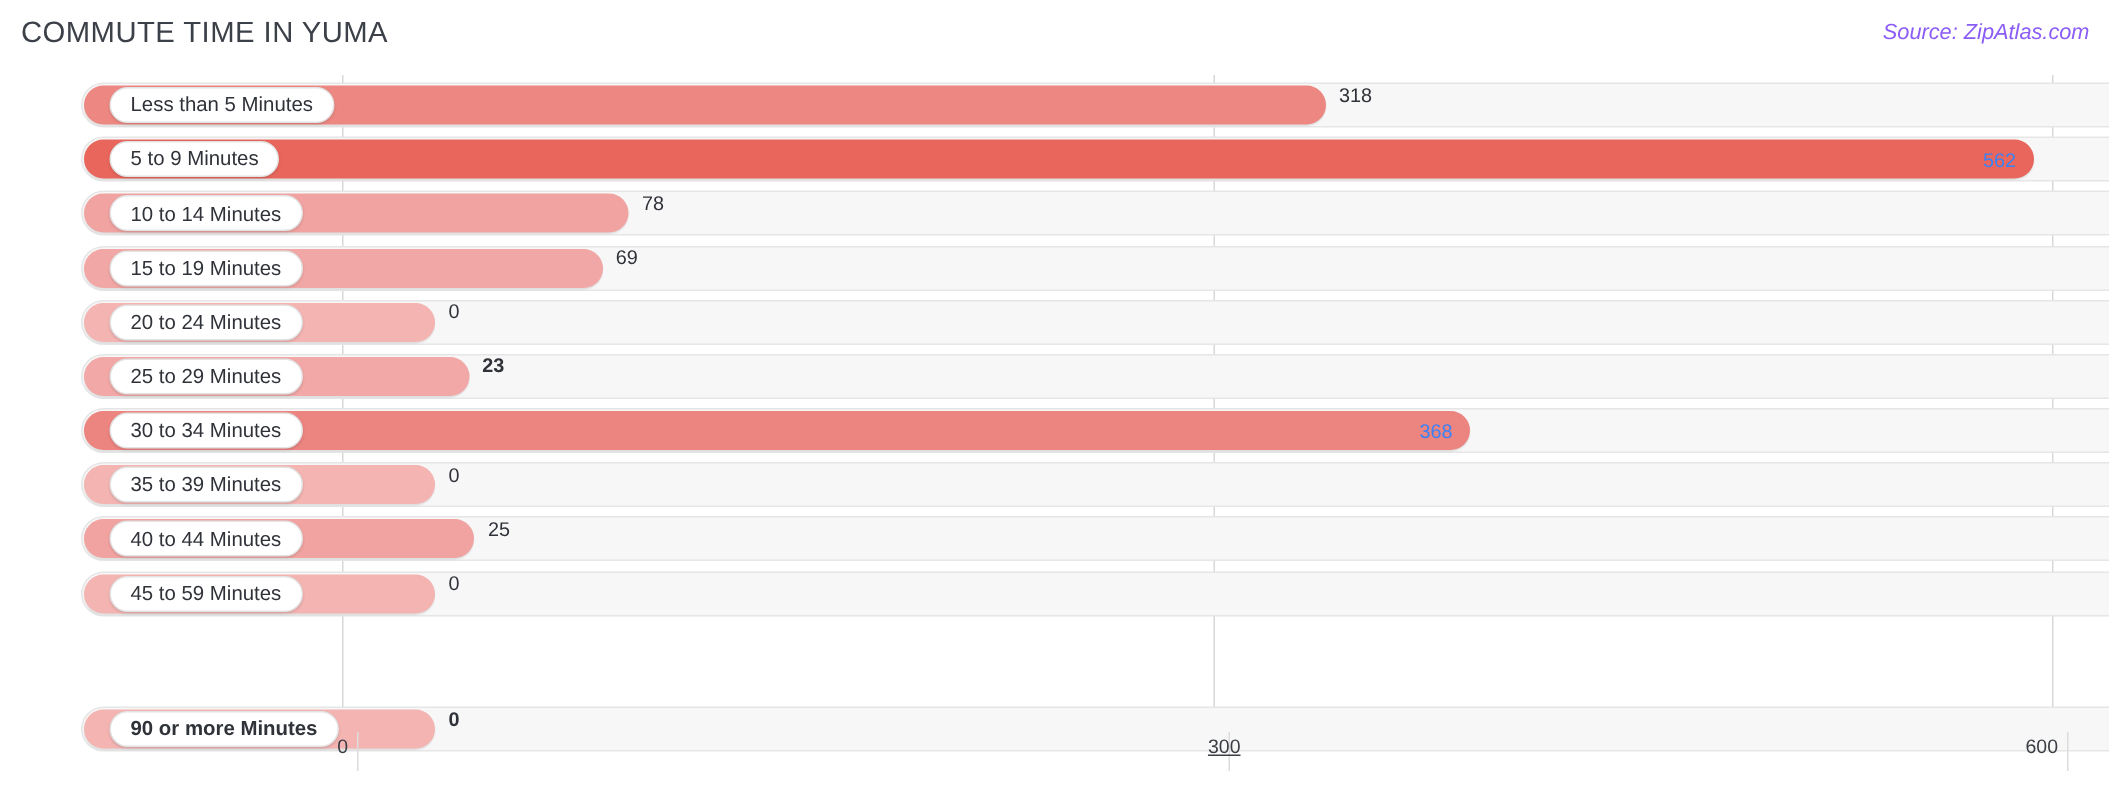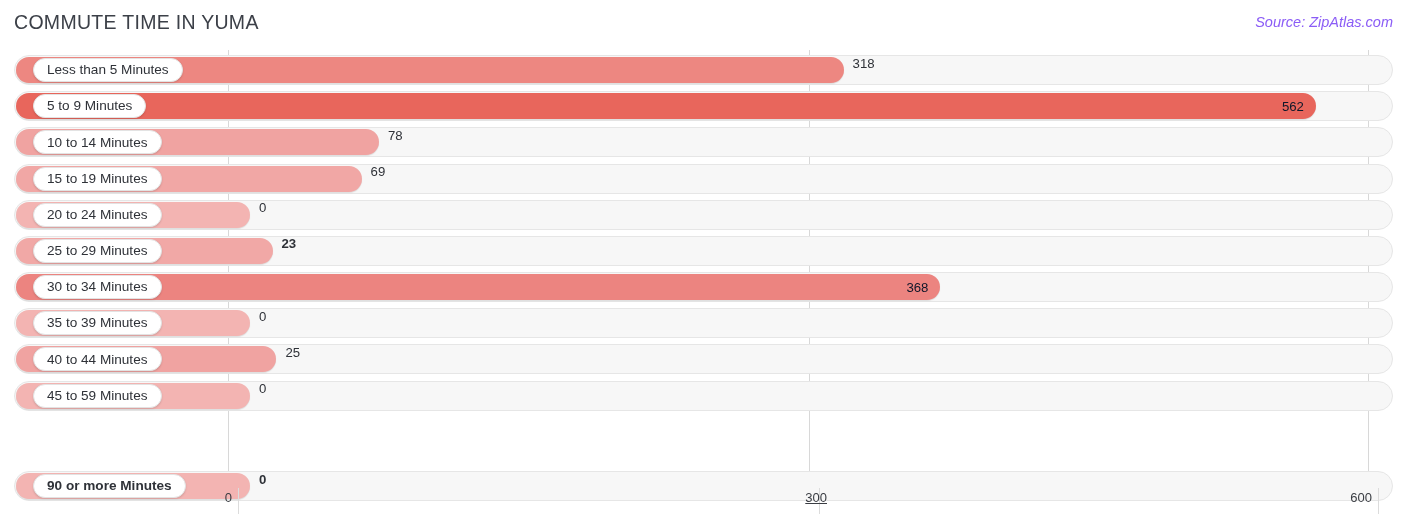--- a/index.html
+++ b/index.html
@@ -23,21 +23,21 @@
     font-size: 14.5px; font-style: italic; color: #8b5cf6;
     white-space: nowrap;
   }
 
   
   .plot { position: absolute; left: 0; top: 50px; width: 1406px; height: 438px; }
 
   .gridlines { position: absolute; inset: 0; pointer-events: none; }
   .gridline { position: absolute; top: 0; bottom: 0; width: 1px; background: #d8d8d8; }
 
-  .rows { position: absolute; inset: 0; }
+  .rows { position: absolute; inset: 0; margin-left: 40px; }
 
   .row { position: absolute; left: 0; width: 1406px; height: 30px; }
 
   
   .track {
     position: absolute; left: 14px; top: 0; height: 30px;
     width: 1379px;
     background: #f7f7f7;
     border: 1px solid #e6e6e6;
     border-radius: 15px;
@@ -65,21 +65,21 @@
 
   
   .value-out {
     position: absolute; top: 0; height: 16px;
     display: flex; align-items: center;
     font-size: 13.2px; color: #2f3238; white-space: nowrap;
   }
   .value-in {
     position: absolute; top: 0; height: 30px;
     display: flex; align-items: center;
-    font-size: 13.2px; color: #0f172a; white-space: nowrap;
+    font-size: 13.2px; color: #3b82f6; white-space: nowrap;
   }
 
   
   .axis { position: absolute; left: 0; top: 488px; width: 1406px; height: 35px; }
   .axis-tick {
     position: absolute; top: 2px;
     font-size: 13px; color: #3a3d43; white-space: nowrap;
     transform: translateX(-100%);
   }
   .axis-sep { position: absolute; top: 0; width: 1px; height: 26px; background: #dcdcdc; }

